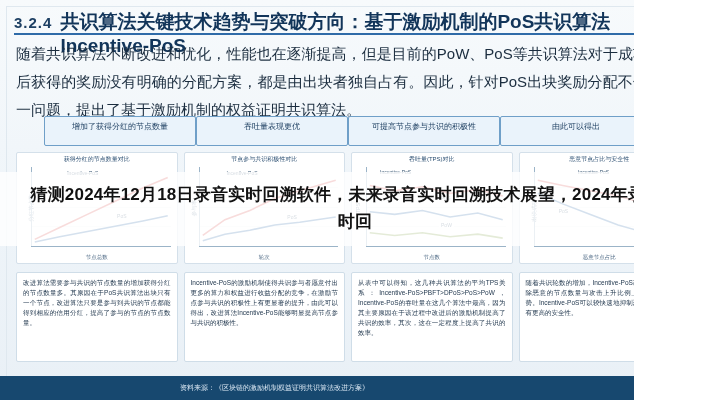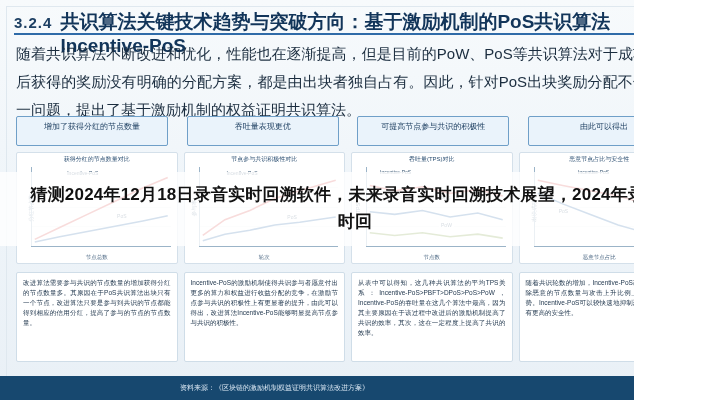--- a/index.html
+++ b/index.html
@@ -77,21 +77,21 @@
     line-height: 1.85;
     color: #1b2d3f;
     text-align: justify;
   }
   
   .boxrow {
     position: absolute;
     left: 16px; top: 116px;
     width: 664px;
     display: flex;
-    justify-content: space-between;
+    justify-content: center;
   }
   .tbox {
     width: 152px;
     min-height: 30px;
     border: 1px solid #6f9fc8;
     background: #eaf3fb;
     border-radius: 2px;
     font-size: 8px;
     line-height: 1.4;
     color: #17395c;

